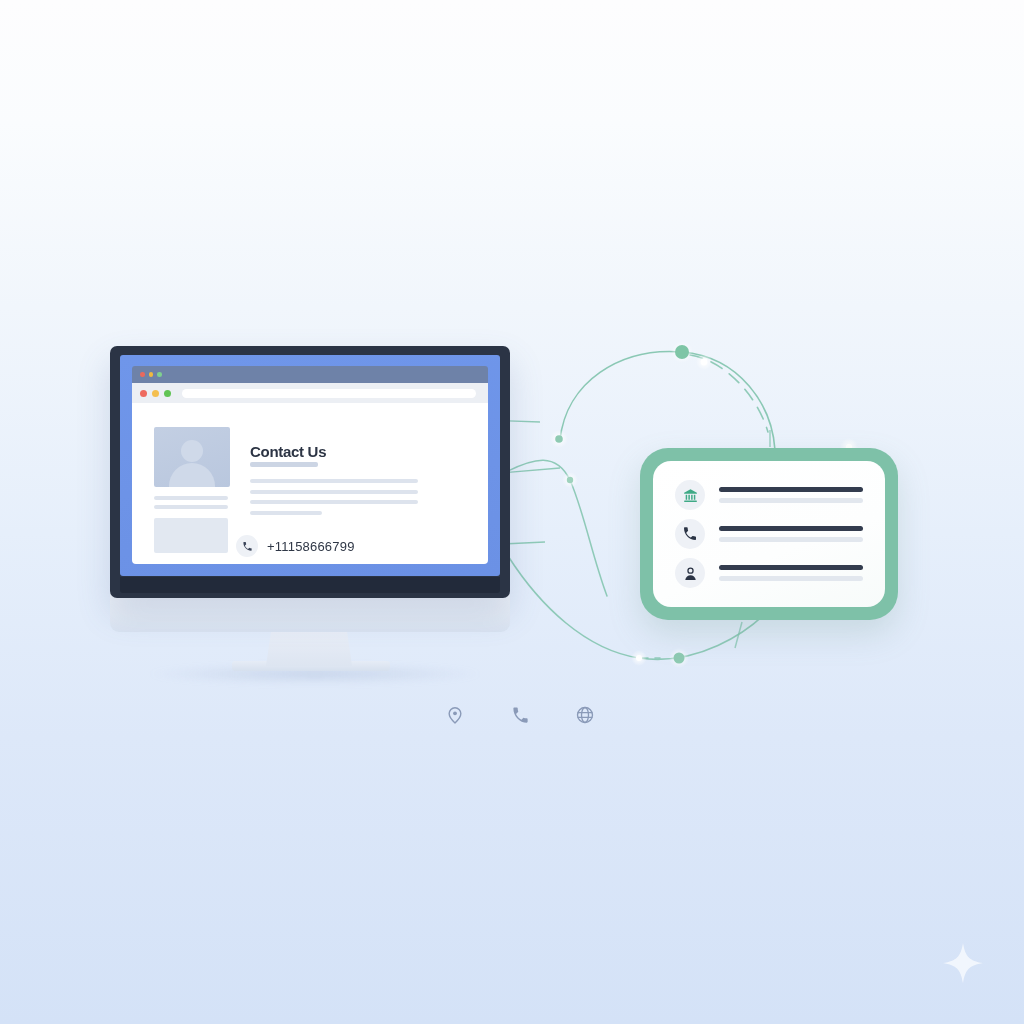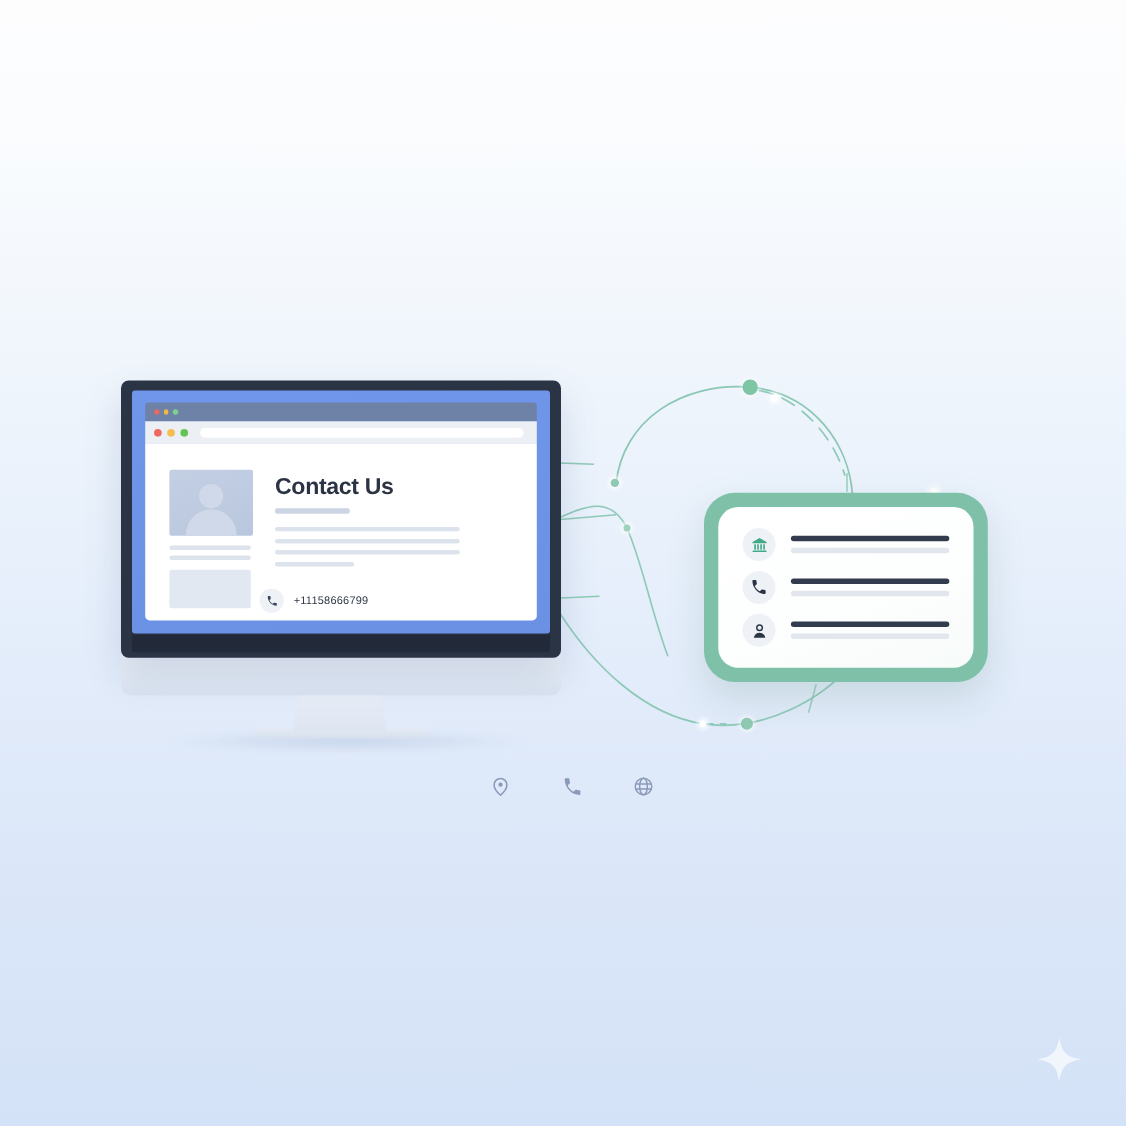--- a/index.html
+++ b/index.html
@@ -77,30 +77,30 @@
     position:absolute; left:22px; top:24px; width:76px; height:60px;
     background:linear-gradient(160deg,#c3cfe3 0%,#b9c7de 100%);
     border-radius:2px; overflow:hidden;
   }
   .av-head { position:absolute; left:50%; top:13px; width:22px; height:22px; margin-left:-11px; border-radius:50%; background:#cfd9e9; }
   .av-body { position:absolute; left:50%; bottom:-10px; width:46px; height:34px; margin-left:-23px; border-radius:23px 23px 0 0; background:#cfd9e9; }
 
   .bar { background:#dde3ed; border-radius:2px; }
 
   .heading {
-    position:absolute; left:118px; top:28px;
-    font-size:21px; font-weight:bold; color:#2c3444; letter-spacing:-.3px;
+    position:absolute; left:118px; top:40px;
+    font-size:15px; font-weight:bold; color:#2c3444; letter-spacing:-.3px;
   }
 
   .phone-row { position:absolute; left:104px; top:132px; display:flex; align-items:center; gap:9px; }
   .phone-chip {
     width:22px; height:22px; border-radius:50%; background:#eef1f6;
     display:flex; align-items:center; justify-content:center;
   }
-  .phone-num { font-size:10px; color:#2f3746; letter-spacing:.2px; }
+  .phone-num { font-size:13px; color:#2f3746; letter-spacing:.2px; }
 
   
   .card {
     position:absolute; left:640px; top:448px; width:258px; height:172px;
     background:#7ec1a8;
     border-radius:28px;
     box-shadow:0 14px 32px rgba(110,150,140,.22);
     padding:13px;
   }
   .card-inner {

